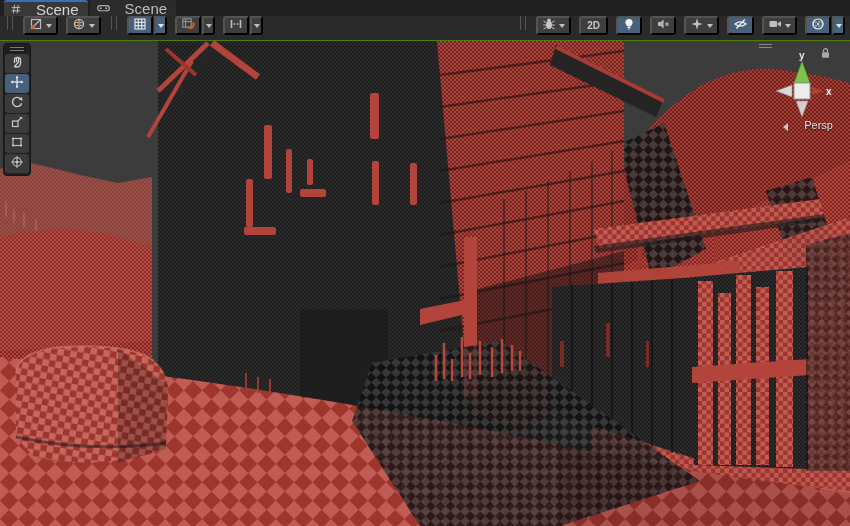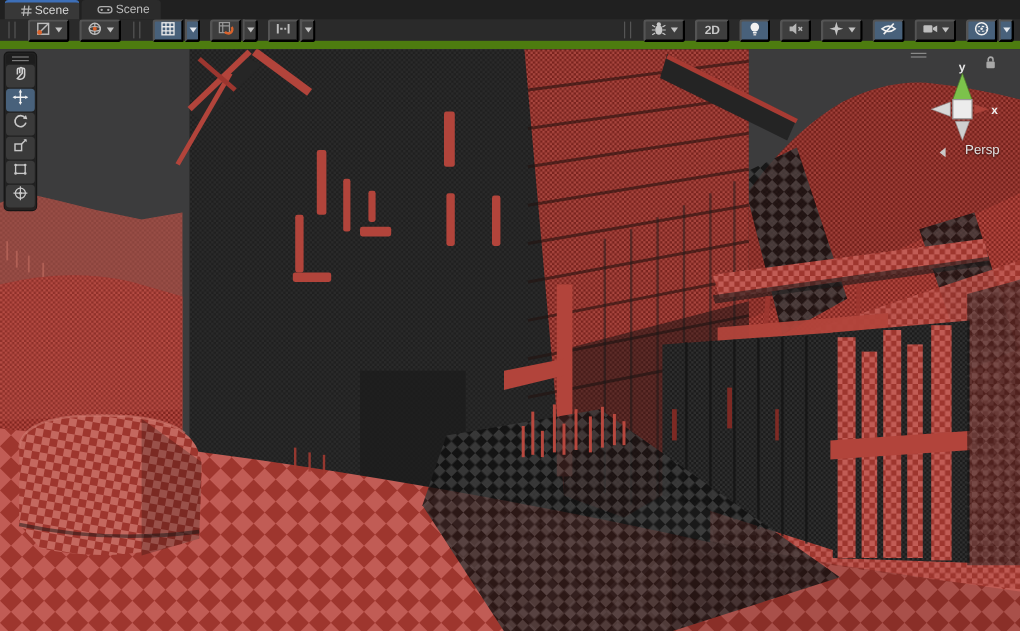--- a/index.html
+++ b/index.html
@@ -9,27 +9,27 @@
     --red-accent:#B2443B; --ground-light:#C15C55; --ground-dark:#9E362E;
     --dark-a:#2F2F2F; --dark-b:#1B1B1B; --darkmid-a:#3C3C3C; --darkmid-b:#101010;
     --crate-light:#C4685F; --crate-dark:#9E362E;
   }
   *{box-sizing:border-box}
   html,body{margin:0;padding:0;background:#161616}
   .app{position:relative;width:850px;height:526px;overflow:hidden;
        font-family:"Liberation Sans",sans-serif;background:var(--tabbar-bg);color:#C8C8C8}
   
   .tabbar{height:16px;display:flex;align-items:stretch;background:var(--tabbar-bg);padding-left:4px;gap:2px}
-  .tab{display:flex;align-items:center;gap:2px;padding:0 9px 0 13px;font-size:10px;
+  .tab{display:flex;align-items:center;gap:15px;padding:0 9px 0 7px;font-size:15px;
        background:#2B2B2B;border-radius:3px 3px 0 0;color:#BDBDBD;cursor:default}
   .tab.active{background:var(--tab-active-bg);border-top:2px solid var(--tab-highlight);color:#D6D6D6}
   .tab .ticon{display:flex;align-items:center}
   
-  .toolbar{height:25px;background:var(--toolbar-bg);border-bottom:7px solid #4d7c0f;
-           display:flex;align-items:center;padding:0 5px;gap:8px}
+  .toolbar{height:25px;background:var(--toolbar-bg);border-bottom:1px solid #4d7c0f;
+           display:flex;padding:0 5px;gap:8px}
   .grip{width:6px;height:14px;display:flex;justify-content:space-between;margin:0 2px;flex:0 0 auto}
   .grip i{width:1px;height:100%;background:#555}
   .btn{height:19px;background:var(--button-bg);border-radius:3px;display:inline-flex;
        align-items:center;justify-content:center;padding:0 4px;gap:3px;cursor:default;flex:0 0 auto}
   .btn.active{background:var(--accent-blue)}
   .combo{display:inline-flex;flex:0 0 auto}
   .combo .main{border-radius:3px 0 0 3px}
   .combo .arrow{width:13px;padding:0;border-radius:0 3px 3px 0;margin-left:1px}
   .chev{width:0;height:0;border-left:3.5px solid transparent;border-right:3.5px solid transparent;
         border-top:4px solid #C2C2C2}

